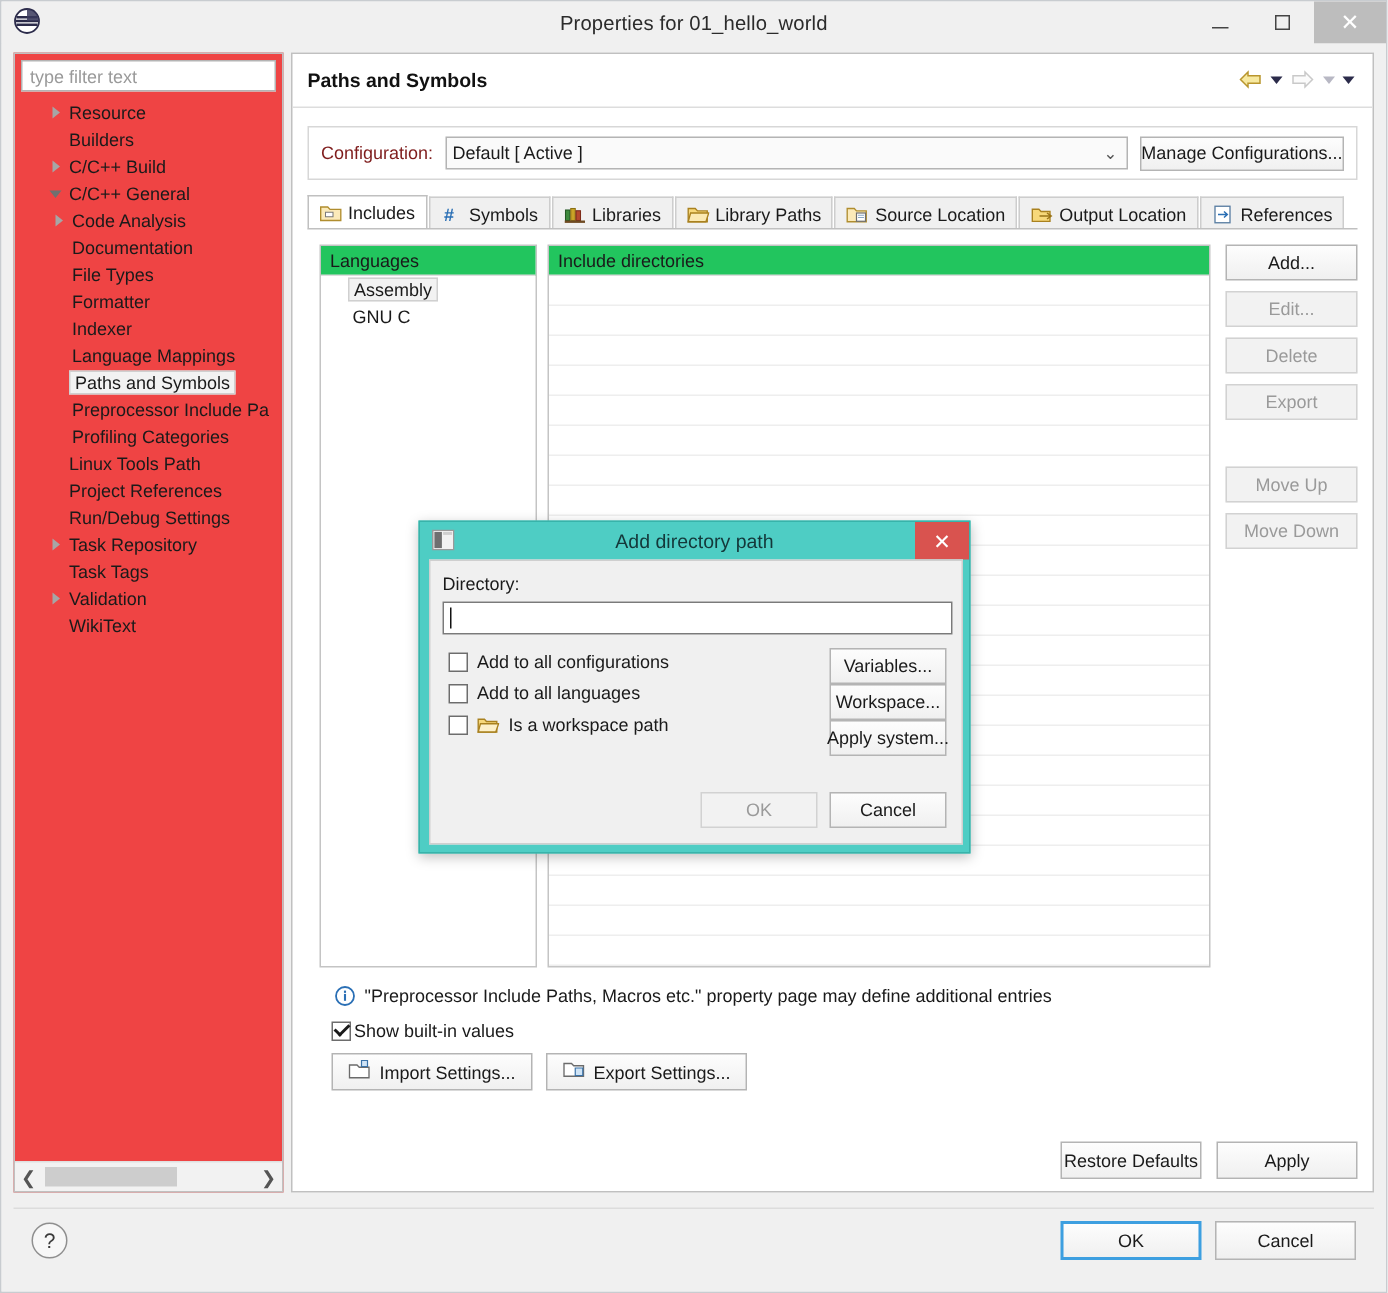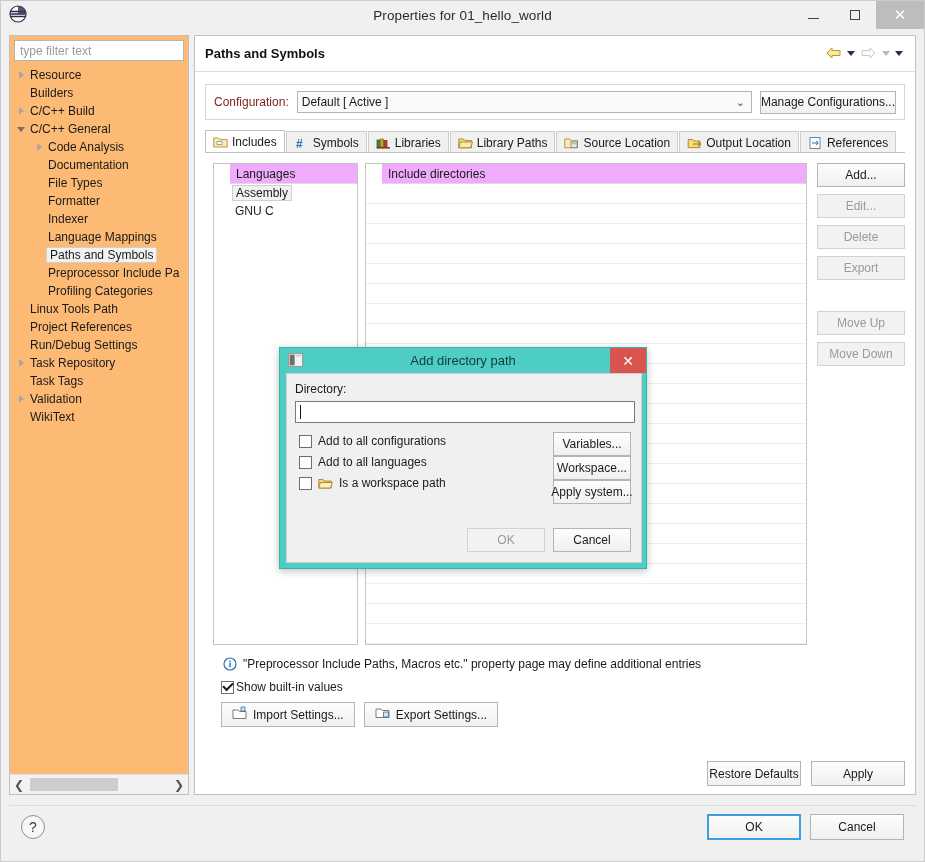--- a/index.html
+++ b/index.html
@@ -49,21 +49,21 @@
   .content {
     position: absolute; left: 0; top: 28px;
     width: 923px; height: 832px;
     background: #f0f0f0;
   }
 
   
   .leftpane {
     position: absolute; left: 8px; top: 6px;
     width: 180px; height: 760px;
-    background: #fdba74;
+    background: #ef4444;
     border: 1px solid #c0c0c0;
   }
   .filterbox {
     position: absolute; left: 4px; top: 4px;
     width: 170px; height: 21px;
     border: 1px solid #b4b4b4;
     background: #fff;
     display: flex; align-items: center;
     padding: 0 5px;
     color: #9a9a9a;
@@ -94,21 +94,21 @@
     border-left:4px solid transparent;border-right:4px solid transparent;
     border-top:5px solid #707070;
   }
   .tree-item .lbl { padding: 0 2px; }
   .tree-item.selected .lbl {
     background: #f2f2f2;
     border: 1px solid #cfcfcf;
     padding: 0 3px;
     margin: -1px 0;
   }
-  .indent0 { padding-left: 4px; }
+  .indent0 { padding-left: 20px; }
   .indent1 { padding-left: 22px; }
 
   .hscroll {
     position: absolute; left: 0; bottom: 0;
     width: 178px; height: 20px;
     background: #f2f2f2;
     border-top: 1px solid #e0e0e0;
     display: flex; align-items: center;
   }
   .hscroll .arrow {
@@ -210,21 +210,21 @@
   
   .langlist {
     position: absolute; left: 8px; top: 10px;
     width: 145px; height: 482px;
     border: 1px solid #c4c4c4;
     background: #fff;
   }
   .list-head {
     height: 20px; border-bottom: 1px solid #dcdcdc;
     display: flex; align-items: center; padding-left: 6px;
-    font-size: 12px; background: #f0abfc; margin-left: 16px;
+    font-size: 12px; background: #22c55e;
   }
   .lang-row {
     height: 18px; display: flex; align-items: center;
     padding-left: 18px; font-size: 12px;
   }
   .lang-row .lv { padding: 0 3px; }
   .lang-row.selected .lv {
     background: #f2f2f2; border: 1px solid #d0d0d0; padding: 0 3px;
   }
 

